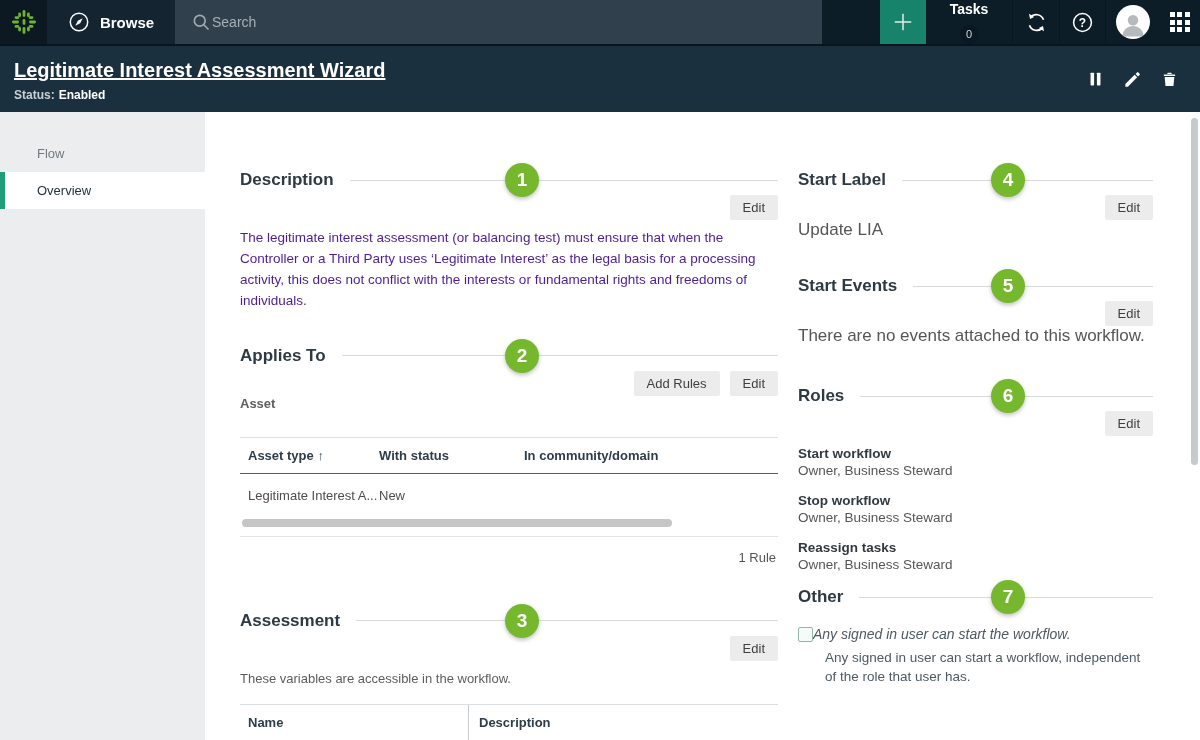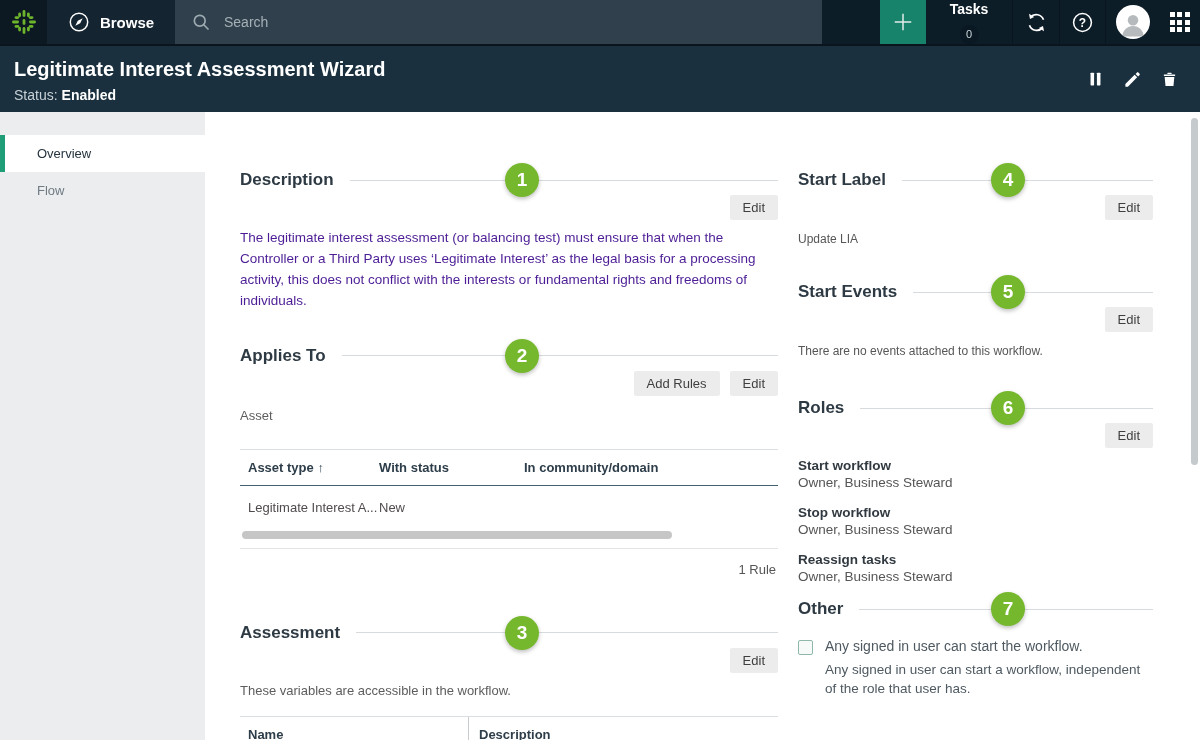--- a/index.html
+++ b/index.html
@@ -3,21 +3,21 @@
 <meta charset="utf-8">
 <style>
   * { box-sizing: border-box; margin: 0; padding: 0; }
   html,body { width:1200px; height:740px; font-family:"Liberation Sans", sans-serif; background:#fff; overflow:hidden; }
 
   
   .topbar { height:46px; display:flex; align-items:stretch; background:#0c1d28; border-bottom:2px solid #0a141c; }
   .logo-cell { width:47px; background:#0c1923; display:flex; align-items:center; justify-content:center; }
   .browse-cell { width:128px; background:#152431; display:flex; align-items:center; justify-content:center; gap:10px; cursor:pointer; }
   .browse-cell span { color:#fff; font-weight:700; font-size:15px; }
-  .search-cell { flex:1; background:#30414d; display:flex; align-items:center; padding-left:16px; gap:13px; }
+  .search-cell { flex:1; background:#30414d; display:flex; align-items:center; padding-left:16px; gap:1px; }
   .search-cell input { background:transparent; border:none; outline:none; font-size:14px; color:#e3e8eb; width:90%; font-family:"Liberation Sans",sans-serif; }
   .search-cell input::placeholder { color:#a5b0b7; }
   .right-cluster { display:flex; align-items:stretch; }
   .spacer-seg { width:58px; }
   .seg { display:flex; align-items:center; justify-content:center;flex-direction:column; }
   .seg.div { border-left:1px solid #091621; }
   .plus-btn { width:46px; background:#17836b; cursor:pointer; }
   .tasks-seg { width:86px; gap:8px; cursor:pointer; }
   .tasks-label { color:#fff; font-size:14px; font-weight:700; }
   .tasks-badge { width:19px; height:19px; border-radius:50%; background:#0a1824; color:#cdd5da; font-size:11px; display:flex; align-items:center; justify-content:center; }
@@ -25,22 +25,22 @@
   .help-seg { width:46px; cursor:pointer; }
   .avatar-seg { width:54px; cursor:pointer; }
   .grid-seg { width:41px; cursor:pointer; }
   .avatar { width:34px; height:34px; border-radius:50%; background:#fff; overflow:hidden; display:flex; align-items:flex-end; justify-content:center; }
   .grid-icon { display:grid; grid-template-columns:repeat(3,5px); grid-gap:2.5px; }
   .grid-icon i { width:5px; height:5px; background:#fff; }
 
   
   .page-header { height:66px; background:#1a303e; display:flex; align-items:center; justify-content:space-between; padding:0 22px 0 14px; }
   .ph-left { padding-top:2px; }
-  .ph-title { color:#fff; font-size:20px; font-weight:700; }
-  .ph-status { margin-top:6px; font-size:14px; color:#c8d1d7; }
+  .ph-title { color:#fff; font-size:20px; font-weight:700;text-decoration:underline; }
+  .ph-status { margin-top:6px; font-size:12px; color:#c8d1d7;font-weight:bold; }
   .ph-status b { color:#fff; margin-left:4px; }
   .h-icons { display:flex; align-items:center; gap:19px; }
   .h-icons svg { cursor:pointer; }
 
   
   .body-wrap { display:flex; height:628px; }
   .sidebar { width:205px; background:#ebedee; padding-top:23px; flex-shrink:0; }
   .side-item { height:37px; display:flex; align-items:center; padding-left:37px; font-size:13px; color:#6f7a83; cursor:pointer; }
   .side-item.active { background:#fff; color:#24333e; border-left:5px solid #1f9d77; padding-left:32px; }
 
@@ -81,32 +81,32 @@
   .vtbl-head .v-c2 { border-left:1px solid #c9cccf; padding:10px 0 10px 10px; }
 
   
   .role-entry { margin-bottom:15px; font-size:13.5px; }
   .role-entry .rname { font-weight:700; color:#323a41; margin-bottom:2px; }
   .role-entry .rval { color:#555; }
   .roles-list { margin-top:10px; }
 
   
   .opt { margin-bottom:21px; }
-  .opt-row { display:flex; gap:12px; align-items:center; cursor:pointer; }
+  .opt-row { display:flex; align-items:flex-start; cursor:pointer;font-style:italic; }
   .cbx { width:15px; height:15px; border:1.5px solid #8fb7ac; background:#f6fbf9; border-radius:2px; margin-top:2px; flex-shrink:0; position:relative; }
   .opt-label { font-size:14px; color:#4e5961; line-height:1.35; }
   .opt-desc { margin:4px 0 0 27px; font-size:13.5px; color:#4e5961; line-height:1.45; }
 
   .mb-desc { margin-bottom:34px; }
   .mb-applies { margin-bottom:46px; }
   .mb-sl { margin-bottom:36px; }
   .mb-se { margin-bottom:40px; }
   .mb-roles { }
   .opts-wrap { margin-top:18px; }
-  .val-line { margin-top:12px; font-size:12px; color:#565656; }
+  .val-line { font-size:17px; color:#565656; }
 </style>
 </head>
 <body>
 
 <div class="topbar">
   <div class="logo-cell">
     <svg width="28" height="28" viewBox="0 0 28 28" fill="#6db32b">
       <rect x="12.6" y="2" width="2.8" height="7" rx="1.4"></rect>
       <rect x="12.6" y="19" width="2.8" height="7" rx="1.4"></rect>
       <rect x="2" y="12.6" width="7" height="2.8" rx="1.4"></rect>
@@ -214,22 +214,22 @@
     <svg width="17" height="19" viewBox="0 0 24 24" fill="#fff">
       <path d="M5.2 8.5 h13.6 l-1.2 12.5 H6.4 Z"></path>
       <rect x="4" y="4.8" width="16" height="2.2" rx="0.5"></rect>
       <rect x="9" y="2.6" width="6" height="1.8" rx="0.5"></rect>
     </svg>
   </div>
 </div>
 
 <div class="body-wrap">
   <div class="sidebar">
+    <div class="side-item">Flow</div>
     <div class="side-item active">Overview</div>
-    <div class="side-item">Flow</div>
   </div>
 
   <div class="content">
     <div class="v-scroll"></div>
 
     <div class="col-left">
 
       <div class="sec mb-desc">
         <div class="sec-head">
           <h2>Description</h2>
@@ -245,21 +245,21 @@
       <div class="sec mb-applies">
         <div class="sec-head">
           <h2>Applies To</h2>
           <div class="rule"></div>
           <div class="badge">2</div>
         </div>
         <div class="edit-row">
           <button class="btn">Add Rules</button>
           <button class="btn">Edit</button>
         </div>
-        <div class="muted" style="margin-top:12px;">Asset</div>
+        <div class="muted" style="font-weight:bold;">Asset</div>
 
         <div class="tbl">
           <div class="tbl-head">
             <div class="a-c1">
               <span>Asset type</span>
               <span>↑</span>
             </div>
             <div class="a-c2">With status</div>
             <div class="a-c3">In community/domain</div>
           </div>

